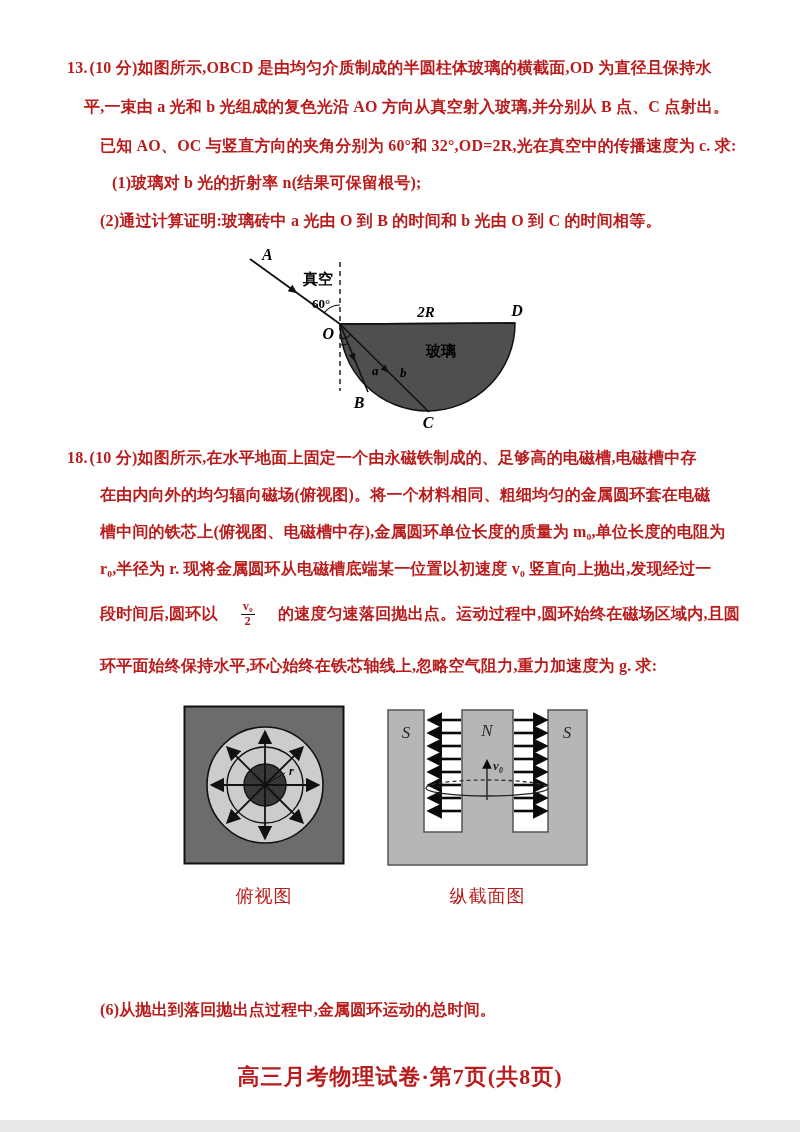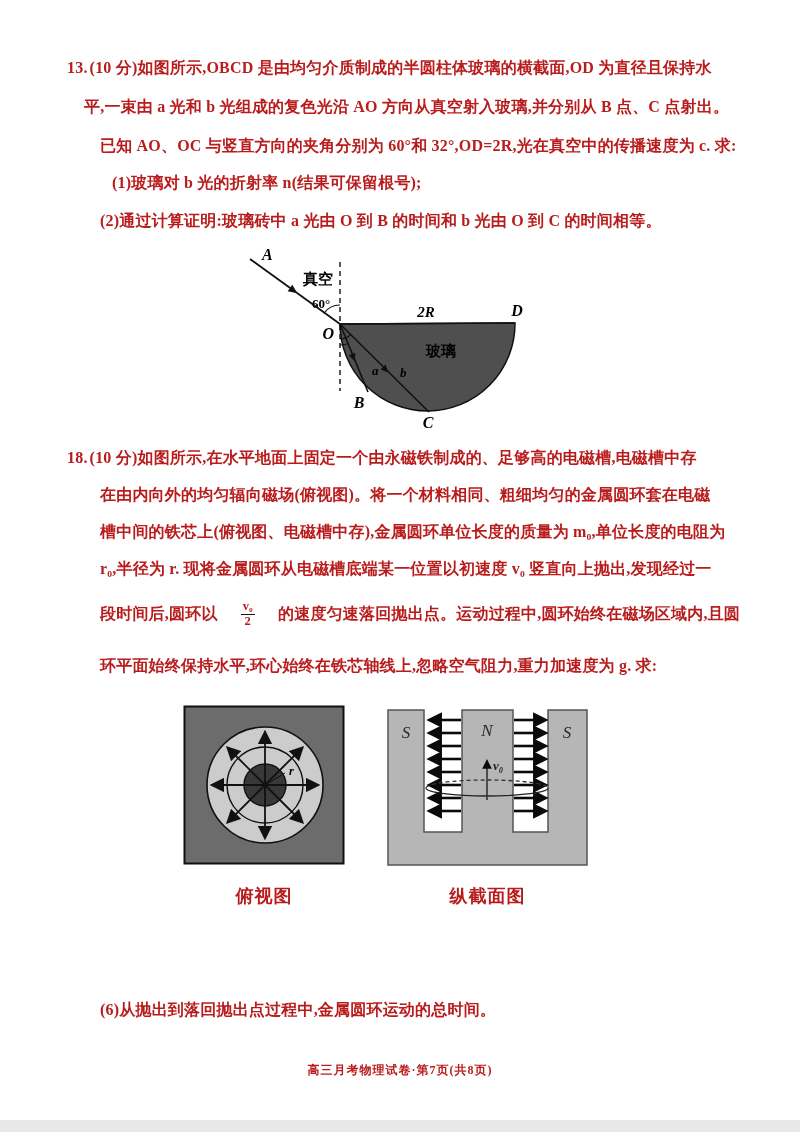--- a/index.html
+++ b/index.html
@@ -22,26 +22,26 @@
   }
   .qnum{display:inline-block;margin-right:2px;}
   .frac-line{display:flex;align-items:center;gap:20px;}
   .frac{
     display:inline-flex;flex-direction:column;align-items:center;
     font-size:12.5px;line-height:1.1;margin:0 3px;vertical-align:middle;
   }
   .frac .den{border-top:1.6px solid #151515;padding:0 4px;}
   .caption{
     position:absolute;
-    font-size:18px;font-weight:bold;text-align:center;
+    font-size:18px;font-weight:normal;text-align:center;
     letter-spacing:1px;
   }
   .footer{
     position:absolute;left:0;right:0;top:1062px;
-    text-align:center;font-size:12px;font-weight:bold;letter-spacing:1px;
+    text-align:center;font-size:22px;font-weight:bold;letter-spacing:1px;
   }
   svg{position:absolute;}
   svg text{font-family:"Liberation Serif","DejaVu Serif",serif;}
 </style>
 </head>
 <body>
 
 <div class="page">
 
   <div class="line" style="left:67px;top:57px">

